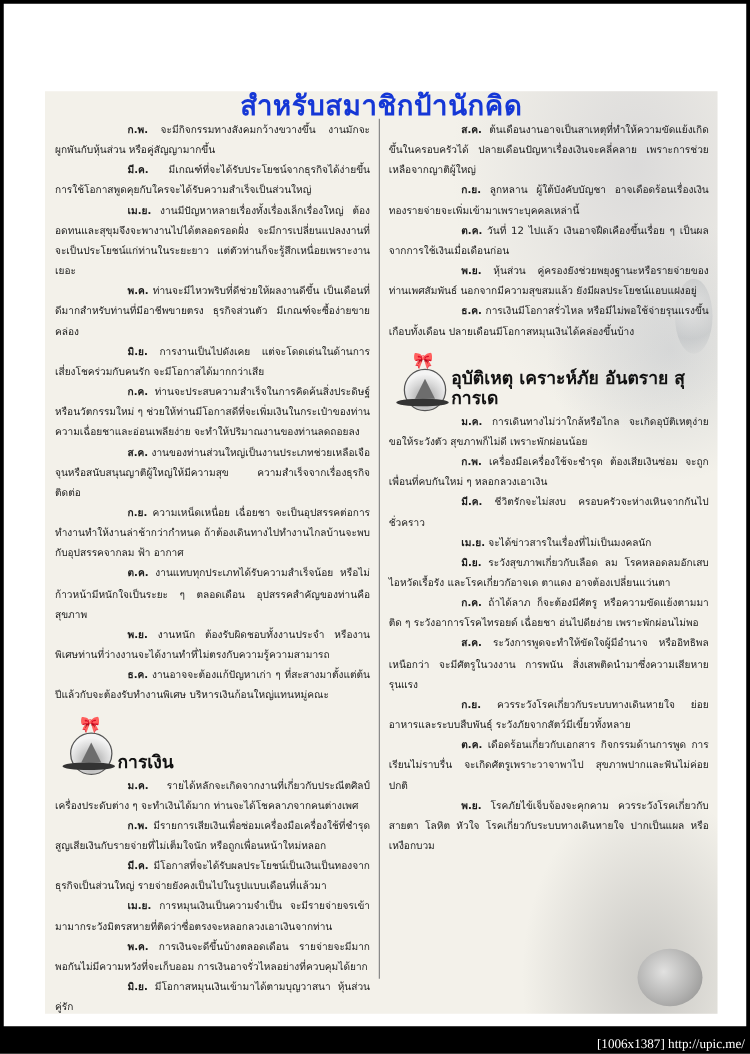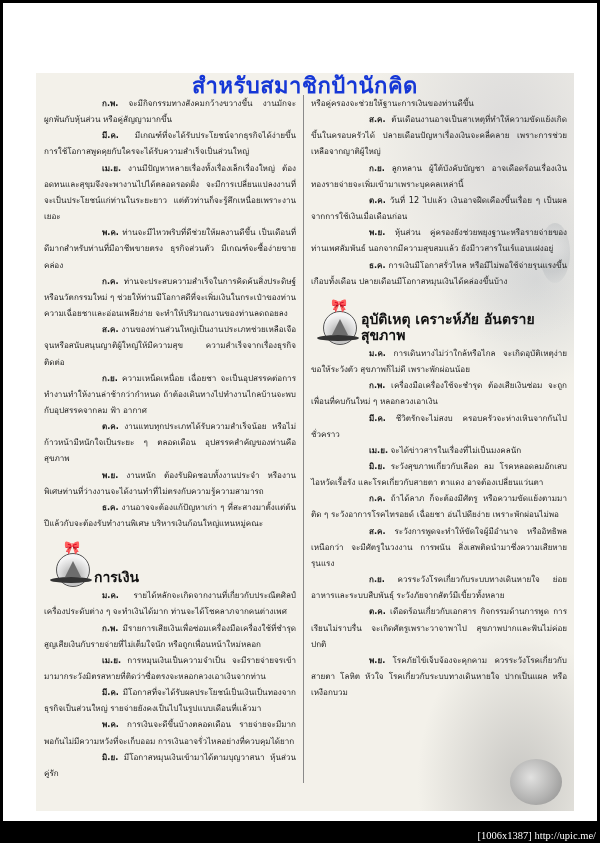--- a/index.html
+++ b/index.html
@@ -82,72 +82,72 @@
   <div class="paper">
     <div class="deco-bauble2"></div>
     <div class="title">สำหรับสมาชิกป้านักคิด</div>
 
     <div class="col left">
       <div id="left-intro">
           <p class="para"><span class="m">ก.พ.</span><span> จะมีกิจกรรมทางสังคมกว้างขวางขึ้น งานมักจะผูกพันกับหุ้นส่วน หรือคู่สัญญามากขึ้น</span></p>
           <p class="para"><span class="m">มี.ค.</span><span> มีเกณฑ์ที่จะได้รับประโยชน์จากธุรกิจได้ง่ายขึ้น การใช้โอกาสพูดคุยกับใครจะได้รับความสำเร็จเป็นส่วนใหญ่</span></p>
           <p class="para"><span class="m">เม.ย.</span><span> งานมีปัญหาหลายเรื่องทั้งเรื่องเล็กเรื่องใหญ่ ต้องอดทนและสุขุมจึงจะพางานไปได้ตลอดรอดฝั่ง จะมีการเปลี่ยนแปลงงานที่จะเป็นประโยชน์แก่ท่านในระยะยาว แต่ตัวท่านก็จะรู้สึกเหนื่อยเพราะงานเยอะ</span></p>
           <p class="para"><span class="m">พ.ค.</span><span> ท่านจะมีไหวพริบที่ดีช่วยให้ผลงานดีขึ้น เป็นเดือนที่ดีมากสำหรับท่านที่มีอาชีพขายตรง ธุรกิจส่วนตัว มีเกณฑ์จะซื้อง่ายขายคล่อง</span></p>
+          <p class="para"><span class="m">มิ.ย.</span><span> การงานเป็นไปดังเคย แต่จะโดดเด่นในด้านการเสี่ยงโชคร่วมกับคนรัก จะมีโอกาสได้มากกว่าเสีย</span></p>
           <p class="para"><span class="m">ก.ค.</span><span> ท่านจะประสบความสำเร็จในการคิดค้นสิ่งประดิษฐ์ หรือนวัตกรรมใหม่ ๆ ช่วยให้ท่านมีโอกาสดีที่จะเพิ่มเงินในกระเป๋าของท่าน ความเฉื่อยชาและอ่อนเพลียง่าย จะทำให้ปริมาณงานของท่านลดถอยลง</span></p>
           <p class="para"><span class="m">ส.ค.</span><span> งานของท่านส่วนใหญ่เป็นงานประเภทช่วยเหลือเจือจุนหรือสนับสนุนญาติผู้ใหญ่ให้มีความสุข ความสำเร็จจากเรื่องธุรกิจติดต่อ</span></p>
           <p class="para"><span class="m">ก.ย.</span><span> ความเหน็ดเหนื่อย เฉื่อยชา จะเป็นอุปสรรคต่อการทำงานทำให้งานล่าช้ากว่ากำหนด ถ้าต้องเดินทางไปทำงานไกลบ้านจะพบกับอุปสรรคจากลม ฟ้า อากาศ</span></p>
           <p class="para"><span class="m">ต.ค.</span><span> งานแทบทุกประเภทได้รับความสำเร็จน้อย หรือไม่ก้าวหน้ามีหนักใจเป็นระยะ ๆ ตลอดเดือน อุปสรรคสำคัญของท่านคือ สุขภาพ</span></p>
           <p class="para"><span class="m">พ.ย.</span><span> งานหนัก ต้องรับผิดชอบทั้งงานประจำ หรืองานพิเศษท่านที่ว่างงานจะได้งานทำที่ไม่ตรงกับความรู้ความสามารถ</span></p>
           <p class="para"><span class="m">ธ.ค.</span><span> งานอาจจะต้องแก้ปัญหาเก่า ๆ ที่สะสางมาตั้งแต่ต้นปีแล้วกับจะต้องรับทำงานพิเศษ บริหารเงินก้อนใหญ่แทนหมู่คณะ</span></p>
         </div>
       <div class="section-head">
         <div class="ornament">
           <div class="ball"></div>
             <div class="tree"></div>
             <div class="bow">🎀</div>
             <div class="base"></div>
         </div>
         <div class="section-title">การเงิน</div>
       </div>
       <div id="left-finance">
           <p class="para"><span class="m">ม.ค.</span><span> รายได้หลักจะเกิดจากงานที่เกี่ยวกับประณีตศิลป์ เครื่องประดับต่าง ๆ จะทำเงินได้มาก ท่านจะได้โชคลาภจากคนต่างเพศ</span></p>
           <p class="para"><span class="m">ก.พ.</span><span> มีรายการเสียเงินเพื่อซ่อมเครื่องมือเครื่องใช้ที่ชำรุดสูญเสียเงินกับรายจ่ายที่ไม่เต็มใจนัก หรือถูกเพื่อนหน้าใหม่หลอก</span></p>
+          <p class="para"><span class="m">มี.ค.</span><span> มีโอกาสที่จะได้รับผลประโยชน์เป็นเงินเป็นทองจากธุรกิจเป็นส่วนใหญ่ รายจ่ายยังคงเป็นไปในรูปแบบเดือนที่แล้วมา</span></p>
           <p class="para"><span class="m">เม.ย.</span><span> การหมุนเงินเป็นความจำเป็น จะมีรายจ่ายจรเข้ามามากระวังมิตรสหายที่ติดว่าซื่อตรงจะหลอกลวงเอาเงินจากท่าน</span></p>
-          <p class="para"><span class="m">มี.ค.</span><span> มีโอกาสที่จะได้รับผลประโยชน์เป็นเงินเป็นทองจากธุรกิจเป็นส่วนใหญ่ รายจ่ายยังคงเป็นไปในรูปแบบเดือนที่แล้วมา</span></p>
           <p class="para"><span class="m">พ.ค.</span><span> การเงินจะดีขึ้นบ้างตลอดเดือน รายจ่ายจะมีมากพอกันไม่มีความหวังที่จะเก็บออม การเงินอาจรั่วไหลอย่างที่ควบคุมได้ยาก</span></p>
           <p class="para"><span class="m">มิ.ย.</span><span> มีโอกาสหมุนเงินเข้ามาได้ตามบุญวาสนา หุ้นส่วน คู่รัก</span></p>
         </div>
     </div>
 
     <div class="col-divider"></div>
 
     <div class="col right">
       <div id="right-finance">
-          <p class="para" style="text-indent: 0px;"><span>หรือคู่ครองจะช่วยให้ฐานะการเงินของท่านดีขึ้น</span></p>
           <p class="para"><span class="m">ส.ค.</span><span> ต้นเดือนงานอาจเป็นสาเหตุที่ทำให้ความขัดแย้งเกิดขึ้นในครอบครัวได้ ปลายเดือนปัญหาเรื่องเงินจะคลี่คลาย เพราะการช่วยเหลือจากญาติผู้ใหญ่</span></p>
           <p class="para"><span class="m">ก.ย.</span><span> ลูกหลาน ผู้ใต้บังคับบัญชา อาจเดือดร้อนเรื่องเงินทองรายจ่ายจะเพิ่มเข้ามาเพราะบุคคลเหล่านี้</span></p>
           <p class="para"><span class="m">ต.ค.</span><span> วันที่ 12 ไปแล้ว เงินอาจฝืดเคืองขึ้นเรื่อย ๆ เป็นผลจากการใช้เงินเมื่อเดือนก่อน</span></p>
-          <p class="para"><span class="m">พ.ย.</span><span> หุ้นส่วน คู่ครองยังช่วยพยุงฐานะหรือรายจ่ายของท่านเพศสัมพันธ์ นอกจากมีความสุขสมแล้ว ยังมีาวสารในเร์แอบแฝงอยู่</span></p>
+          <p class="para"><span class="m">พ.ย.</span><span> หุ้นส่วน คู่ครองยังช่วยพยุงฐานะหรือรายจ่ายของท่านเพศสัมพันธ์ นอกจากมีความสุขสมแล้ว ยังมีผลประโยชน์แอบแฝงอยู่</span></p>
           <p class="para"><span class="m">ธ.ค.</span><span> การเงินมีโอกาสรั่วไหล หรือมีไม่พอใช้จ่ายรุนแรงขึ้นเกือบทั้งเดือน ปลายเดือนมีโอกาสหมุนเงินได้คล่องขึ้นบ้าง</span></p>
         </div>
       <div class="section-head">
         <div class="ornament">
           <div class="ball"></div>
             <div class="tree"></div>
             <div class="bow">🎀</div>
             <div class="base"></div>
         </div>
-        <div class="section-title">อุบัติเหตุ เคราะห์ภัย อันตราย สุขภาพ</div>
+        <div class="section-title">อุบัติเหตุ เคราะห์ภัย อันตราย สุการเด</div>
       </div>
       <div id="right-accident">
           <p class="para"><span class="m">ม.ค.</span><span> การเดินทางไม่ว่าใกล้หรือไกล จะเกิดอุบัติเหตุง่าย ขอให้ระวังตัว สุขภาพก็ไม่ดี เพราะพักผ่อนน้อย</span></p>
           <p class="para"><span class="m">ก.พ.</span><span> เครื่องมือเครื่องใช้จะชำรุด ต้องเสียเงินซ่อม จะถูกเพื่อนที่คบกันใหม่ ๆ หลอกลวงเอาเงิน</span></p>
           <p class="para"><span class="m">มี.ค.</span><span> ชีวิตรักจะไม่สงบ ครอบครัวจะห่างเหินจากกันไปชั่วคราว</span></p>
           <p class="para"><span class="m">เม.ย.</span><span> จะได้ข่าวสารในเรื่องที่ไม่เป็นมงคลนัก</span></p>
-          <p class="para"><span class="m">มิ.ย.</span><span> ระวังสุขภาพเกี่ยวกับเลือด ลม โรคหลอดลมอักเสบ ไอหวัดเรื้อรัง และโรคเกี่ยวกับสายตา ตาแดง อาจต้องเปลี่ยนแว่นตา</span></p>
+          <p class="para"><span class="m">มิ.ย.</span><span> ระวังสุขภาพเกี่ยวกับเลือด ลม โรคหลอดลมอักเสบ ไอหวัดเรื้อรัง และโรคเกี่ยวกัอาจเด ตาแดง อาจต้องเปลี่ยนแว่นตา</span></p>
           <p class="para"><span class="m">ก.ค.</span><span> ถ้าได้ลาภ ก็จะต้องมีศัตรู หรือความขัดแย้งตามมาติด ๆ ระวังอาการโรคไทรอยด์ เฉื่อยชา อ่นไปดียง่าย เพราะพักผ่อนไม่พอ</span></p>
           <p class="para"><span class="m">ส.ค.</span><span> ระวังการพูดจะทำให้ขัดใจผู้มีอำนาจ หรืออิทธิพลเหนือกว่า จะมีศัตรูในวงงาน การพนัน สิ่งเสพติดนำมาซึ่งความเสียหายรุนแรง</span></p>
           <p class="para"><span class="m">ก.ย.</span><span> ควรระวังโรคเกี่ยวกับระบบทางเดินหายใจ ย่อยอาหารและระบบสืบพันธุ์ ระวังภัยจากสัตว์มีเขี้ยวทั้งหลาย</span></p>
           <p class="para"><span class="m">ต.ค.</span><span> เดือดร้อนเกี่ยวกับเอกสาร กิจกรรมด้านการพูด การเรียนไม่ราบรื่น จะเกิดศัตรูเพราะวาจาพาไป สุขภาพปากและฟันไม่ค่อยปกติ</span></p>
           <p class="para"><span class="m">พ.ย.</span><span> โรคภัยไข้เจ็บจ้องจะคุกคาม ควรระวังโรคเกี่ยวกับสายตา โลหิต หัวใจ โรคเกี่ยวกับระบบทางเดินหายใจ ปากเป็นแผล หรือเหงือกบวม</span></p>
         </div>
     </div>
 
     <div class="deco-bauble"></div>
   </div>

